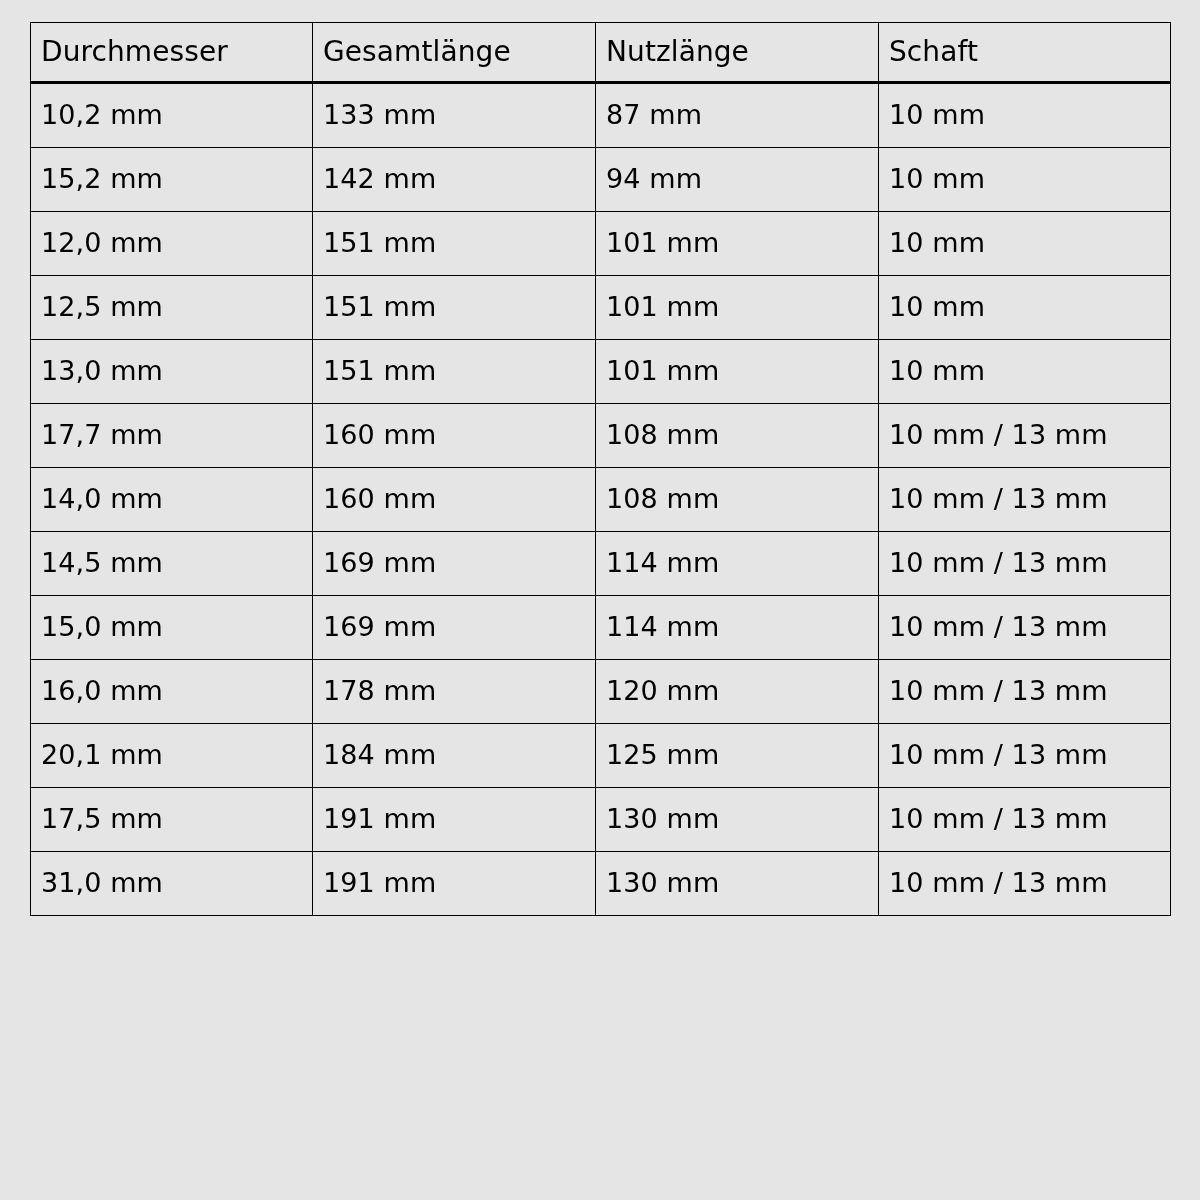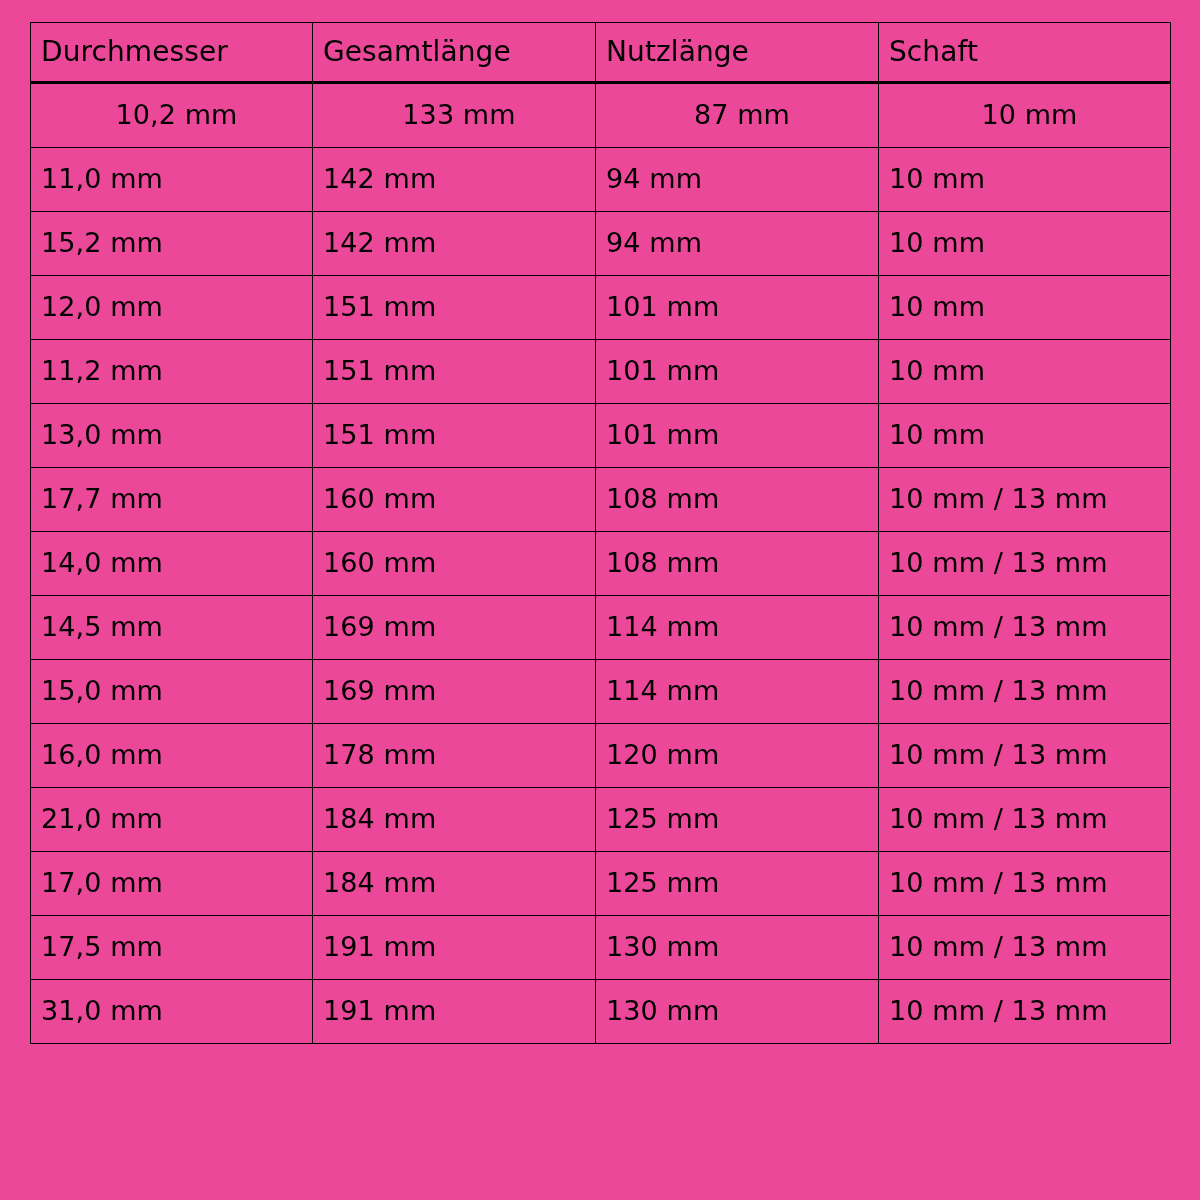--- a/index.html
+++ b/index.html
@@ -12,21 +12,21 @@
     height: 1200px;
     font-family: "DejaVu Sans", sans-serif;
     color: #000000;
     overflow: hidden;
   }
   .sheet {
     box-sizing: border-box;
     width: 1200px;
     height: 1200px;
     padding: 22px 30px 0 30px;
-    background: #ec4899;
+    background: #e5e5e5;
   }
   table.spec-table {
     border-collapse: collapse;
     width: 1140px;
     table-layout: fixed;
   }
   table.spec-table col.c0 { width: 282px; }
   table.spec-table col.c1 { width: 283px; }
   table.spec-table col.c2 { width: 283px; }
   table.spec-table col.c3 { width: 292px; }
@@ -46,21 +46,20 @@
   table.spec-table thead th {
     height: 58px;
     border-bottom-width: 3px;
     font-size: 28px;
   }
   table.spec-table tbody td {
     height: 63px;
   }
   table.spec-table tbody tr:first-child td {
     border-top: none;
-    text-align: center;
   }
 </style>
 </head>
 <body>
 
 <div class="sheet">
   <table class="spec-table">
     <colgroup>
       <col class="c0">
         <col class="c1">
@@ -76,39 +75,33 @@
       </tr>
     </thead>
     <tbody>
       <tr>
         <td>10,2 mm</td>
         <td>133 mm</td>
         <td>87 mm</td>
         <td>10 mm</td>
       </tr>
       <tr>
-        <td>11,0 mm</td>
-        <td>142 mm</td>
-        <td>94 mm</td>
-        <td>10 mm</td>
-      </tr>
-      <tr>
         <td>15,2 mm</td>
         <td>142 mm</td>
         <td>94 mm</td>
         <td>10 mm</td>
       </tr>
       <tr>
         <td>12,0 mm</td>
         <td>151 mm</td>
         <td>101 mm</td>
         <td>10 mm</td>
       </tr>
       <tr>
-        <td>11,2 mm</td>
+        <td>12,5 mm</td>
         <td>151 mm</td>
         <td>101 mm</td>
         <td>10 mm</td>
       </tr>
       <tr>
         <td>13,0 mm</td>
         <td>151 mm</td>
         <td>101 mm</td>
         <td>10 mm</td>
       </tr>
@@ -136,27 +129,21 @@
         <td>114 mm</td>
         <td>10 mm / 13 mm</td>
       </tr>
       <tr>
         <td>16,0 mm</td>
         <td>178 mm</td>
         <td>120 mm</td>
         <td>10 mm / 13 mm</td>
       </tr>
       <tr>
-        <td>21,0 mm</td>
-        <td>184 mm</td>
-        <td>125 mm</td>
-        <td>10 mm / 13 mm</td>
-      </tr>
-      <tr>
-        <td>17,0 mm</td>
+        <td>20,1 mm</td>
         <td>184 mm</td>
         <td>125 mm</td>
         <td>10 mm / 13 mm</td>
       </tr>
       <tr>
         <td>17,5 mm</td>
         <td>191 mm</td>
         <td>130 mm</td>
         <td>10 mm / 13 mm</td>
       </tr>

